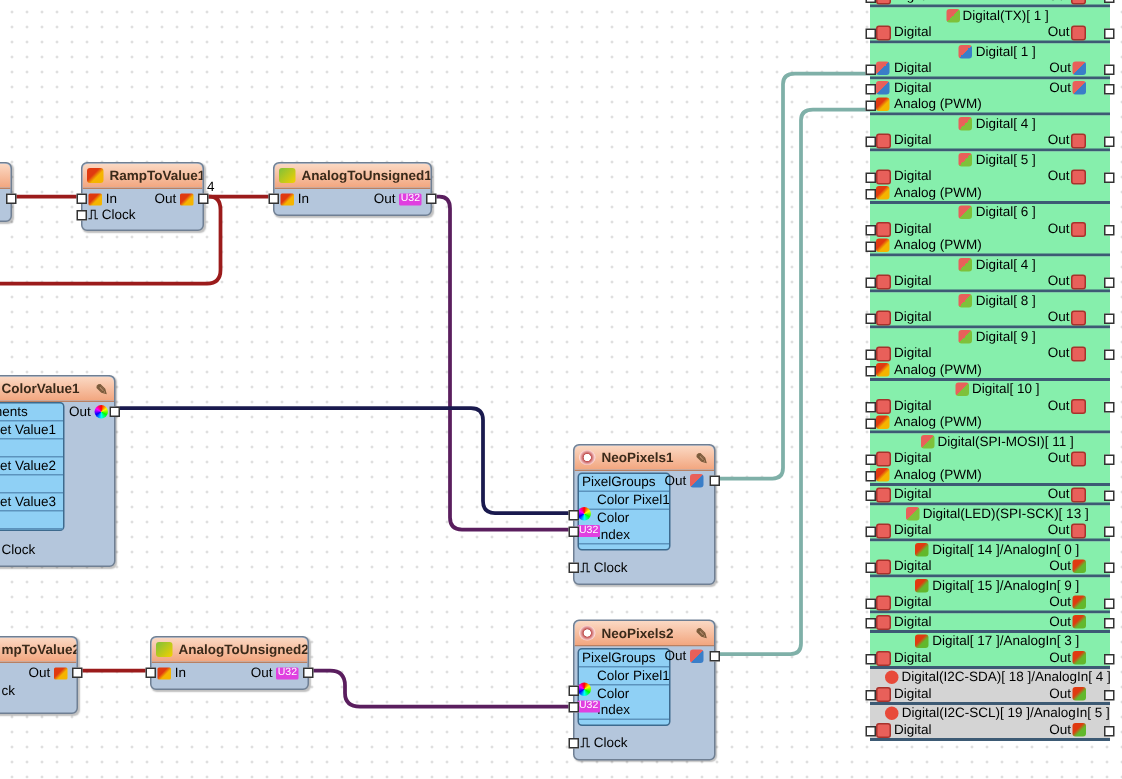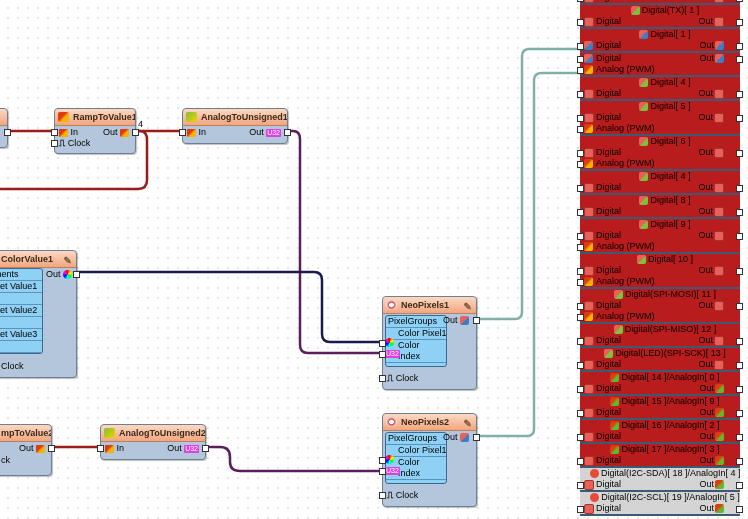--- a/index.html
+++ b/index.html
@@ -16,21 +16,21 @@
   .hdr .tool{position:absolute;right:4px;top:2px;font-size:10px;color:#7a5a3a;}
   .pin{position:absolute;height:11px;line-height:11px;font-size:9px;white-space:nowrap;}
   .sq{position:absolute;width:5px;height:5px;border:1px solid #333;background:#fff;}
   .ic-analog{display:inline-block;width:9px;height:8px;vertical-align:middle;background:linear-gradient(135deg,#e03a10 40%,#f5b400 60%);border-radius:1px;}
   .ic-u32{display:inline-block;padding:0 1px;background:#e040e0;color:#fff;font-size:7px;line-height:8px;vertical-align:middle;border-radius:1px;}
   .ic-color{display:inline-block;width:9px;height:9px;border-radius:50%;vertical-align:middle;background:conic-gradient(red,yellow,lime,cyan,blue,magenta,red);}
   .ic-clock{display:inline-block;font-weight:bold;vertical-align:middle;}
   .sub{position:absolute;background:#8fd0f5;border:1px solid #3d6a8e;border-radius:3px;}
   .sub .row{height:11px;line-height:11px;padding-left:2px;border-bottom:1px solid #5c93bd;font-size:9px;white-space:nowrap;overflow:hidden;}
   .board{position:absolute;left:580px;top:-8px;width:160px;height:540px;z-index:2;}
-  .blk{position:relative;background:#b91c1c;border-bottom:2px solid #3d5a74;}
+  .blk{position:relative;background:#86efac;border-bottom:2px solid #3d5a74;}
   .blk.dis{background:#d4d4d4;}
   .blk .ttl{height:11px;line-height:11px;text-align:center;font-size:9px;white-space:nowrap;padding-left:10px;}
   .blk .ln{height:11px;line-height:11px;font-size:9px;position:relative;padding-left:16px;white-space:nowrap;}
   .blk .ln .outl{position:absolute;right:14px;top:0;}
   .bi{display:inline-block;width:9px;height:9px;vertical-align:middle;border-radius:2px;margin-right:2px;}
   .bi-dig{background:#e8605a;border:1px solid #a8322c;width:8px;height:8px;}
   .bi-in{background:linear-gradient(135deg,#e8605a 50%,#7ec13a 50%);}
   .bi-dual{background:linear-gradient(135deg,#e8605a 50%,#3a7ec8 50%);}
   .bi-an{background:linear-gradient(135deg,#e03a10 40%,#f5b400 60%);}
   .bi-an2{background:linear-gradient(135deg,#e03a10 40%,#62b82c 60%);}
@@ -263,37 +263,35 @@
       <div class="ttl"><span class="bi bi-in"></span><span>Digital[ 10 ]</span></div>
       <div class="ln"><span class="lsq"></span><span class="bi bi-dig" style="position: absolute; left: 4px; top: 1px;"></span><span>Digital</span><span class="outl"><span>Out</span><span class="bi bi-dig" style="margin-left: 1px;"></span></span><span class="rsq"></span></div>
       <div class="ln"><span class="lsq"></span><span class="bi bi-an" style="position: absolute; left: 4px; top: 1px;"></span><span>Analog (PWM)</span></div>
     </div>
     <div class="blk">
       <div class="ttl"><span class="bi bi-in"></span><span>Digital(SPI-MOSI)[ 11 ]</span></div>
       <div class="ln"><span class="lsq"></span><span class="bi bi-dig" style="position: absolute; left: 4px; top: 1px;"></span><span>Digital</span><span class="outl"><span>Out</span><span class="bi bi-dig" style="margin-left: 1px;"></span></span><span class="rsq"></span></div>
       <div class="ln"><span class="lsq"></span><span class="bi bi-an" style="position: absolute; left: 4px; top: 1px;"></span><span>Analog (PWM)</span></div>
     </div>
     <div class="blk">
-      <div class="ttl"><span class="bi bi-in"></span><span>Digital(SPI-MISO)[ 12 ]</span></div>
       <div class="ln"><span class="lsq"></span><span class="bi bi-dig" style="position: absolute; left: 4px; top: 1px;"></span><span>Digital</span><span class="outl"><span>Out</span><span class="bi bi-dig" style="margin-left: 1px;"></span></span><span class="rsq"></span></div>
     </div>
     <div class="blk">
       <div class="ttl"><span class="bi bi-in"></span><span>Digital(LED)(SPI-SCK)[ 13 ]</span></div>
       <div class="ln"><span class="lsq"></span><span class="bi bi-dig" style="position: absolute; left: 4px; top: 1px;"></span><span>Digital</span><span class="outl"><span>Out</span><span class="bi bi-dig" style="margin-left: 1px;"></span></span><span class="rsq"></span></div>
     </div>
     <div class="blk">
       <div class="ttl"><span class="bi bi-an2"></span><span>Digital[ 14 ]/AnalogIn[ 0 ]</span></div>
       <div class="ln"><span class="lsq"></span><span class="bi bi-dig" style="position: absolute; left: 4px; top: 1px;"></span><span>Digital</span><span class="outl"><span>Out</span><span class="bi bi-an2" style="margin-left: 1px;"></span></span><span class="rsq"></span></div>
     </div>
     <div class="blk">
       <div class="ttl"><span class="bi bi-an2"></span><span>Digital[ 15 ]/AnalogIn[ 9 ]</span></div>
       <div class="ln"><span class="lsq"></span><span class="bi bi-dig" style="position: absolute; left: 4px; top: 1px;"></span><span>Digital</span><span class="outl"><span>Out</span><span class="bi bi-an2" style="margin-left: 1px;"></span></span><span class="rsq"></span></div>
     </div>
     <div class="blk">
-      <div class="ttl"><span class="bi bi-an2"></span><span>Digital[ 16 ]/AnalogIn[ 2 ]</span></div>
       <div class="ln"><span class="lsq"></span><span class="bi bi-dig" style="position: absolute; left: 4px; top: 1px;"></span><span>Digital</span><span class="outl"><span>Out</span><span class="bi bi-an2" style="margin-left: 1px;"></span></span><span class="rsq"></span></div>
     </div>
     <div class="blk">
       <div class="ttl"><span class="bi bi-an2"></span><span>Digital[ 17 ]/AnalogIn[ 3 ]</span></div>
       <div class="ln"><span class="lsq"></span><span class="bi bi-dig" style="position: absolute; left: 4px; top: 1px;"></span><span>Digital</span><span class="outl"><span>Out</span><span class="bi bi-an2" style="margin-left: 1px;"></span></span><span class="rsq"></span></div>
     </div>
     <div class="blk dis">
       <div class="ttl"><span class="bi bi-x"></span><span>Digital(I2C-SDA)[ 18 ]/AnalogIn[ 4 ]</span></div>
       <div class="ln"><span class="lsq"></span><span class="bi bi-dig" style="position: absolute; left: 4px; top: 1px;"></span><span>Digital</span><span class="outl"><span>Out</span><span class="bi bi-an2" style="margin-left: 1px;"></span></span><span class="rsq"></span></div>
     </div>

